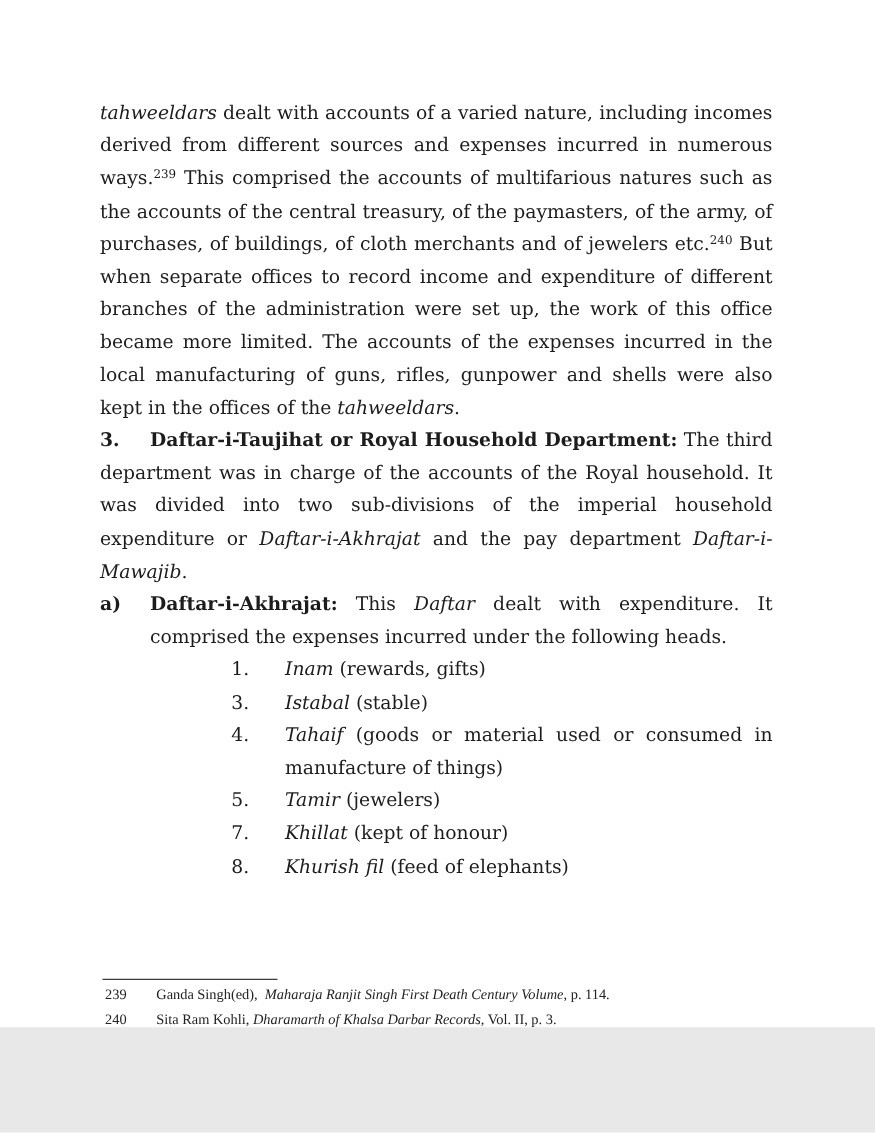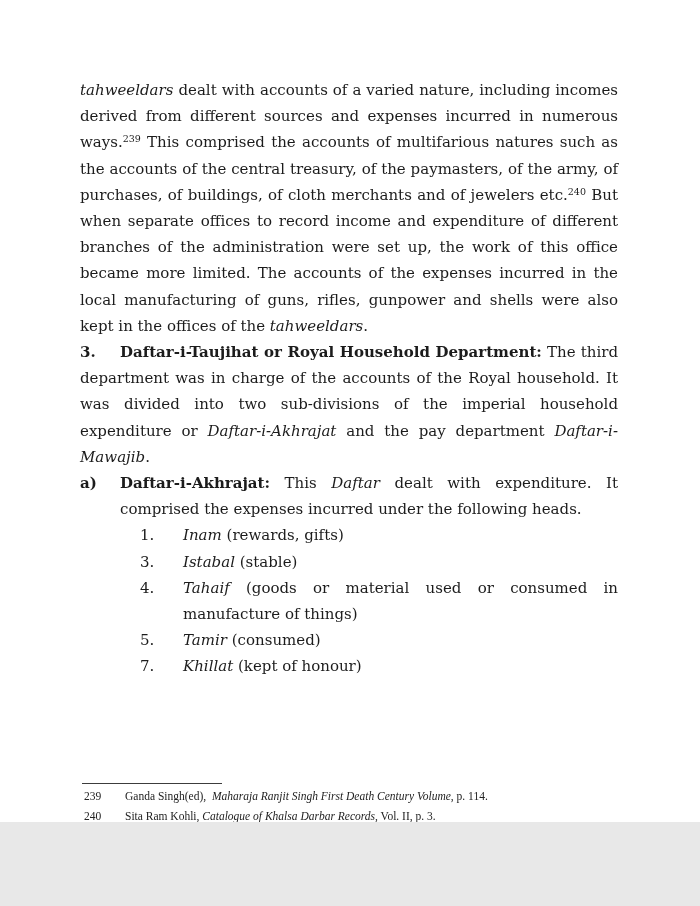--- a/index.html
+++ b/index.html
@@ -19,21 +19,21 @@
     top: 77px;
     width: 538px;
     font-size: 15px;
     line-height: 26.2px;
   }
   .content p { margin: 0; text-align: justify; }
   .continuation { margin-left: 40px; }
   .hang40 { padding-left: 40px; text-indent: -40px; }
   .marker40 { display: inline-block; width: 40px; text-indent: 0; font-weight: bold; }
   .numcell  { display: inline-block; width: 40px; text-indent: 0; font-weight: bold; }
-  .list { margin-left: 60px; }
+  .list { margin-left: 105px; }
   .list-item { padding-left: 43px; text-indent: -43px; text-align: justify; margin: 0; }
   .lnum { display: inline-block; width: 43px; text-indent: 0; }
   .it { font-style: italic; }
   .bd { font-weight: bold; }
   sup.fnref { font-size: 9.5px; line-height: 0; vertical-align: 5px; }
   .footnotes {
     position: absolute;
     left: 80px;
     top: 783px;
     width: 540px;
@@ -61,31 +61,32 @@
 
     <div class="list">
 
       <p class="list-item"><span class="lnum">1.</span><span class="it">Inam</span><span> (rewards, gifts)</span></p>
 
 
       <p class="list-item"><span class="lnum">3.</span><span class="it">Istabal</span><span> (stable)</span></p>
 
       <p class="list-item"><span class="lnum">4.</span><span class="it">Tahaif</span><span> (goods or material used or consumed in manufacture of things)</span></p>
 
-      <p class="list-item"><span class="lnum">5.</span><span class="it">Tamir</span><span> (consumed)</span></p>
+      <p class="list-item"><span class="lnum">5.</span><span class="it">Tamir</span><span> (jewelers)</span></p>
 
 
       <p class="list-item"><span class="lnum">7.</span><span class="it">Khillat</span><span> (kept of honour)</span></p>
 
+      <p class="list-item"><span class="lnum">8.</span><span class="it">Khurish fil</span><span> (feed of elephants)</span></p>
 
 
     </div>
   </div>
 
   <div class="footnotes">
     <div class="fn-rule"></div>
 
     <p class="fn"><span class="fnum">239</span><span>Ganda Singh(ed),&nbsp; </span><span class="it">Maharaja Ranjit Singh First Death Century Volume</span><span>, p. 114.</span></p>
 
-    <p class="fn"><span class="fnum">240</span><span>Sita Ram Kohli, </span><span class="it">Catalogue of Khalsa Darbar Records,</span><span> Vol. II, p. 3.</span></p>
+    <p class="fn"><span class="fnum">240</span><span>Sita Ram Kohli, </span><span class="it">Dharamarth of Khalsa Darbar Records,</span><span> Vol. II, p. 3.</span></p>
   </div>
 
 </div>
 
 </body></html>

